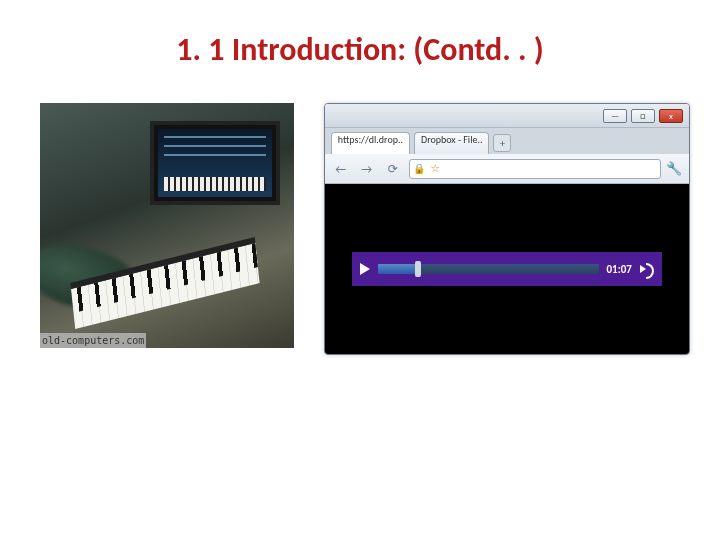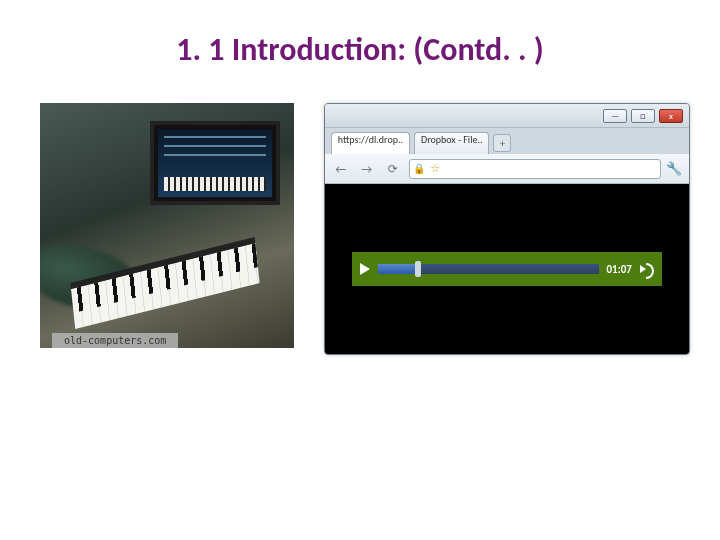--- a/index.html
+++ b/index.html
@@ -13,21 +13,21 @@
   }
   .slide {
     width: 100%;
     height: 100%;
     padding: 20px 30px;
   }
   .title {
     text-align: center;
     font-size: 32px;
     font-weight: bold;
-    color: #701a75;
+    color: #b91c1c;
     margin-top: 10px;
     margin-bottom: 34px;
   }
   .bullet-row {
     display: flex;
     align-items: baseline;
     font-size: 22px;
     color: #222;
     margin-left: 10px;
     margin-bottom: 20px;
@@ -91,23 +91,22 @@
     border-radius: 40% 60% 50% 50%;
     transform: rotate(10deg);
     filter: blur(2px);
   }
   .photo .watermark {
     position: absolute;
     left: 0; bottom: 0;
     background: rgba(180,180,180,0.85);
     color: #333;
     font-size: 10px;
-    padding: 2px 12px;
+    padding: 2px 2px;
     font-family: monospace;
-    margin-left: 12px;
   }
   
   .browser {
     width: 368px;
     height: 252px;
     background: #eef2f6;
     border: 1px solid #6a7a8a;
     border-radius: 4px;
     position: relative;
     box-shadow: 0 0 4px rgba(0,0,0,.2);
@@ -183,21 +182,21 @@
   .lock { color:#2a8a3a; font-size:10px; }
   .star { color:#d0a020; font-size:11px;}
   .wrench { color:#555; font-size:13px;}
   .content {
     position:absolute; left:0; right:0; top:80px; bottom:0;
     background:#000;
     display:flex; align-items:center; justify-content:center;
   }
   .player {
     width: 310px; height: 34px;
-    background:#4d7c0f;
+    background:#4c1d95;
     display:flex; align-items:center;
     padding: 8px 8px; gap:8px;
   }
   .playbtn {
     width:0; height:0;
     border-left:10px solid #fff;
     border-top:6px solid transparent;
     border-bottom:6px solid transparent;
   }
   .track {

